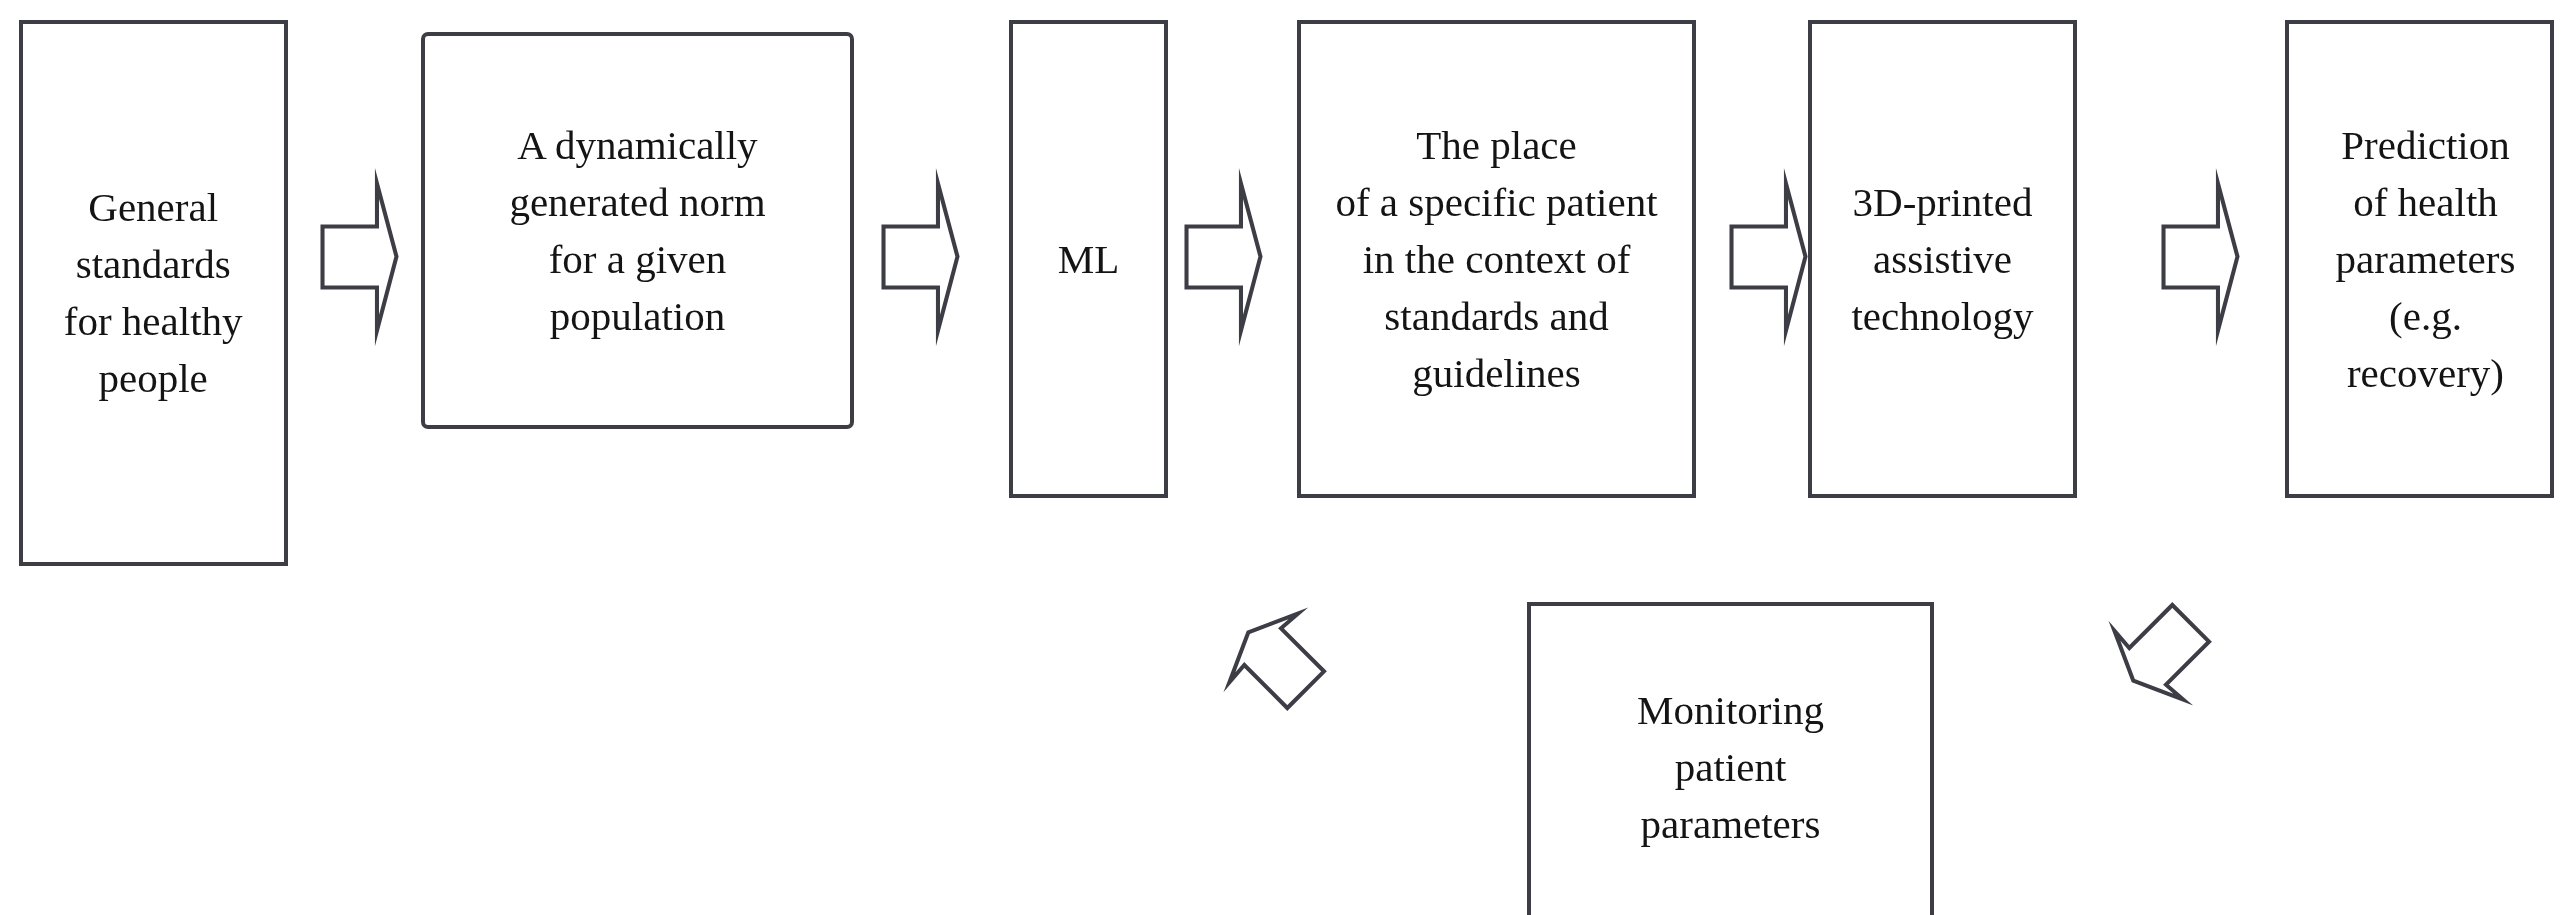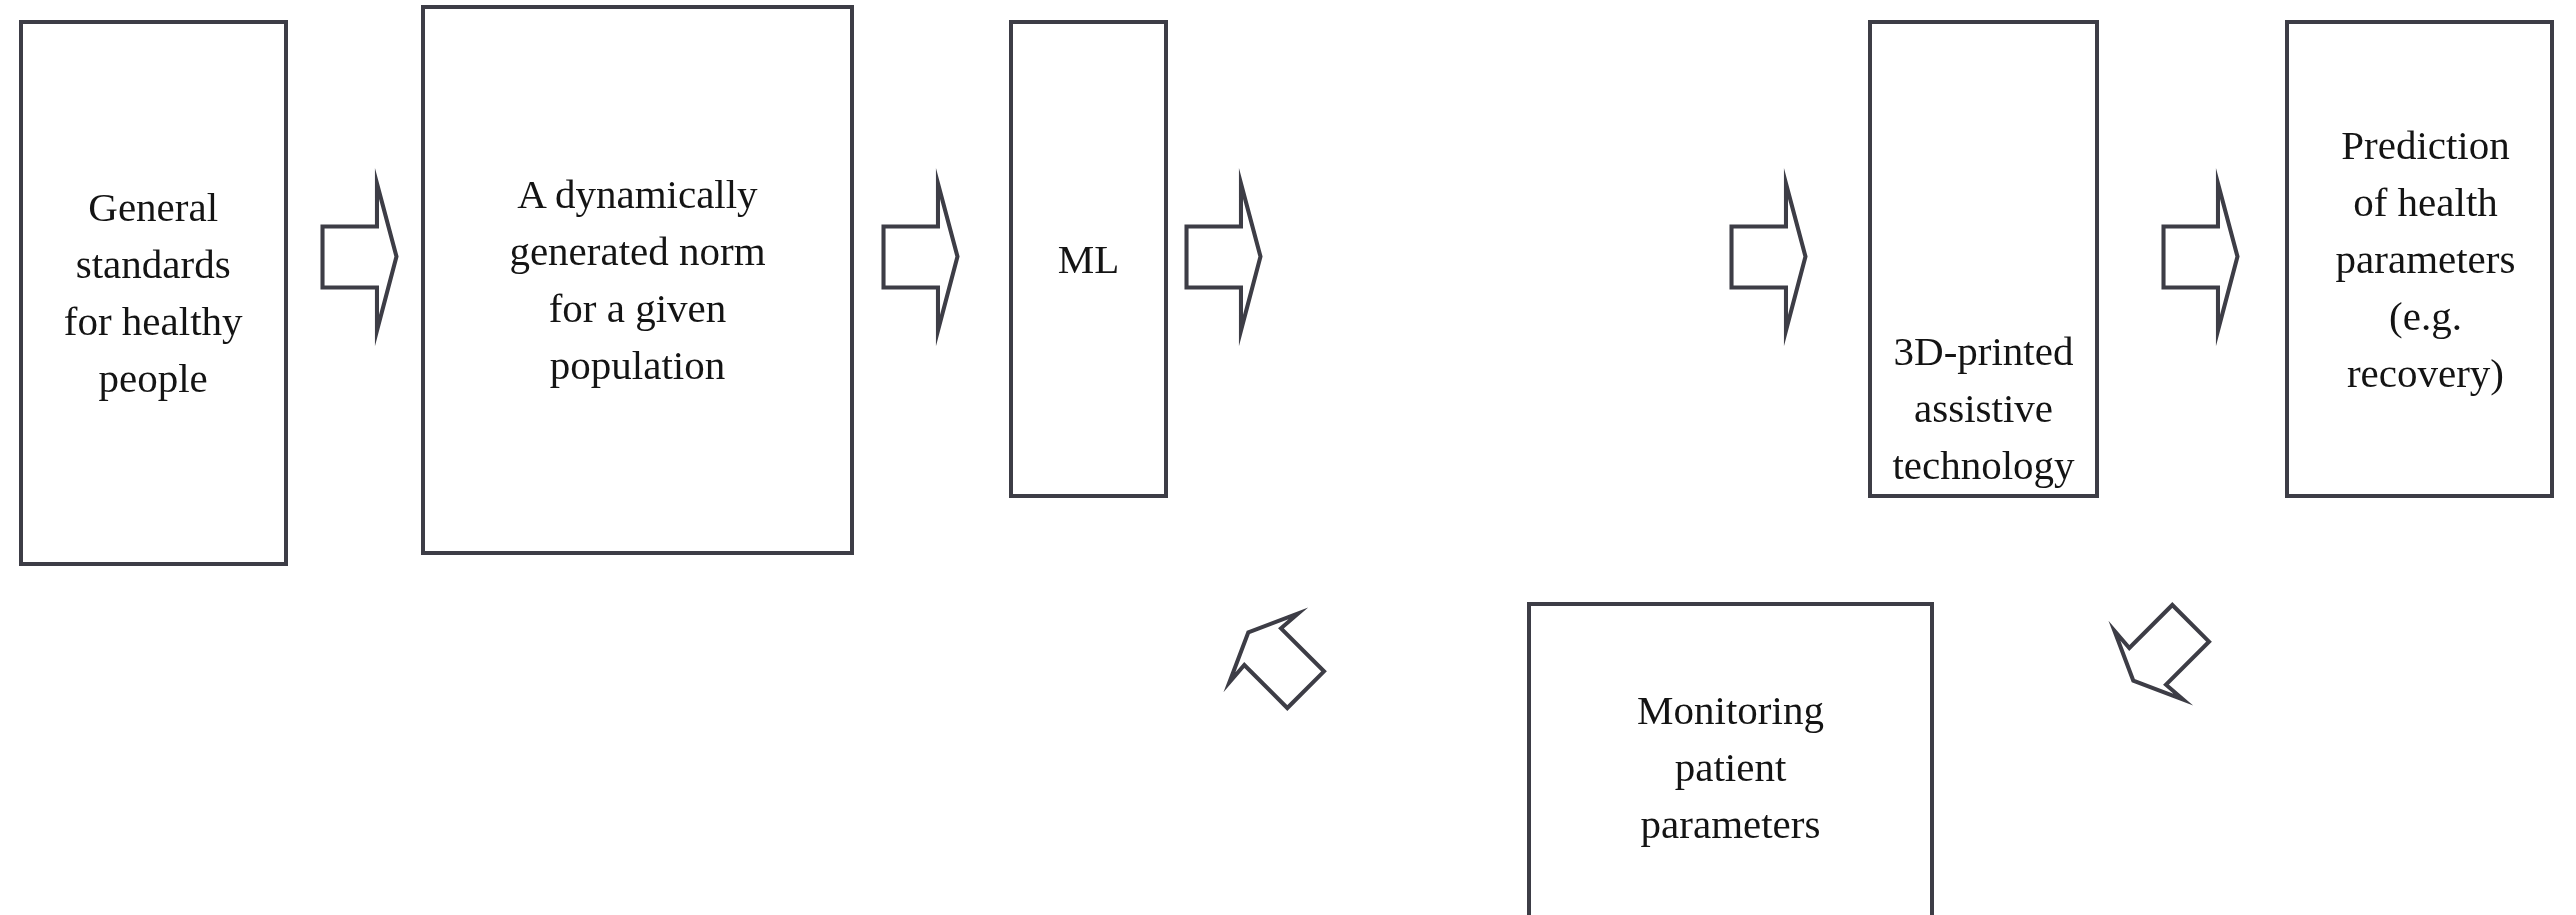--- a/index.html
+++ b/index.html
@@ -59,45 +59,52 @@
     <span class="box-label">General
 standards
 for healthy
 people</span>
   </div>
 
   <svg class="arrow" style="left:320px; top:181px;" width="79" height="152" viewBox="0 0 97 187" aria-hidden="true">
     <polygon points="3,56 70,56 70,3 94,93 70,184 70,131 3,131"></polygon>
   </svg>
 
-  <div class="box" style="left:421px; top:5px; width:433px; height:550px;">
+  <div class="box" style="left:421px; top:32px; width:433px; height:397px;border-radius:7px;">
     <span class="box-label">A dynamically
 generated norm
 for a given
 population</span>
   </div>
 
   <svg class="arrow" style="left:881px; top:181px;" width="79" height="152" viewBox="0 0 97 187" aria-hidden="true">
     <polygon points="3,56 70,56 70,3 94,93 70,184 70,131 3,131"></polygon>
   </svg>
 
   <div class="box" style="left:991px; top:20.3px; width:159px; height:478px;margin-left:18px;">
     <span class="box-label">ML</span>
   </div>
 
   <svg class="arrow" style="left:1184px; top:181px;" width="79" height="152" viewBox="0 0 97 187" aria-hidden="true">
     <polygon points="3,56 70,56 70,3 94,93 70,184 70,131 3,131"></polygon>
   </svg>
 
+  <div class="box" style="left:1297px; top:20.3px; width:399px; height:478px;">
+    <span class="box-label">The place
+of a specific patient
+in the context of
+standards and
+guidelines</span>
+  </div>
 
   <svg class="arrow" style="left:1729px; top:181px;" width="79" height="152" viewBox="0 0 97 187" aria-hidden="true">
     <polygon points="3,56 70,56 70,3 94,93 70,184 70,131 3,131"></polygon>
   </svg>
 
-  <div class="box" style="left:1868px; top:20.3px; width:231px; height:478px;align-items:flex-end;">
+  <div class="box" style="left:1808px; top:20.3px; width:269px; height:478px;">
     <span class="box-label">3D-printed
 assistive
 technology</span>
   </div>
 
   <svg class="arrow" style="left:2161px; top:181px;" width="79" height="152" viewBox="0 0 97 187" aria-hidden="true">
     <polygon points="3,56 70,56 70,3 94,93 70,184 70,131 3,131"></polygon>
   </svg>
 
   <div class="box" style="left:2285px; top:20.3px; width:269px; height:478px;padding-left:12px;">

